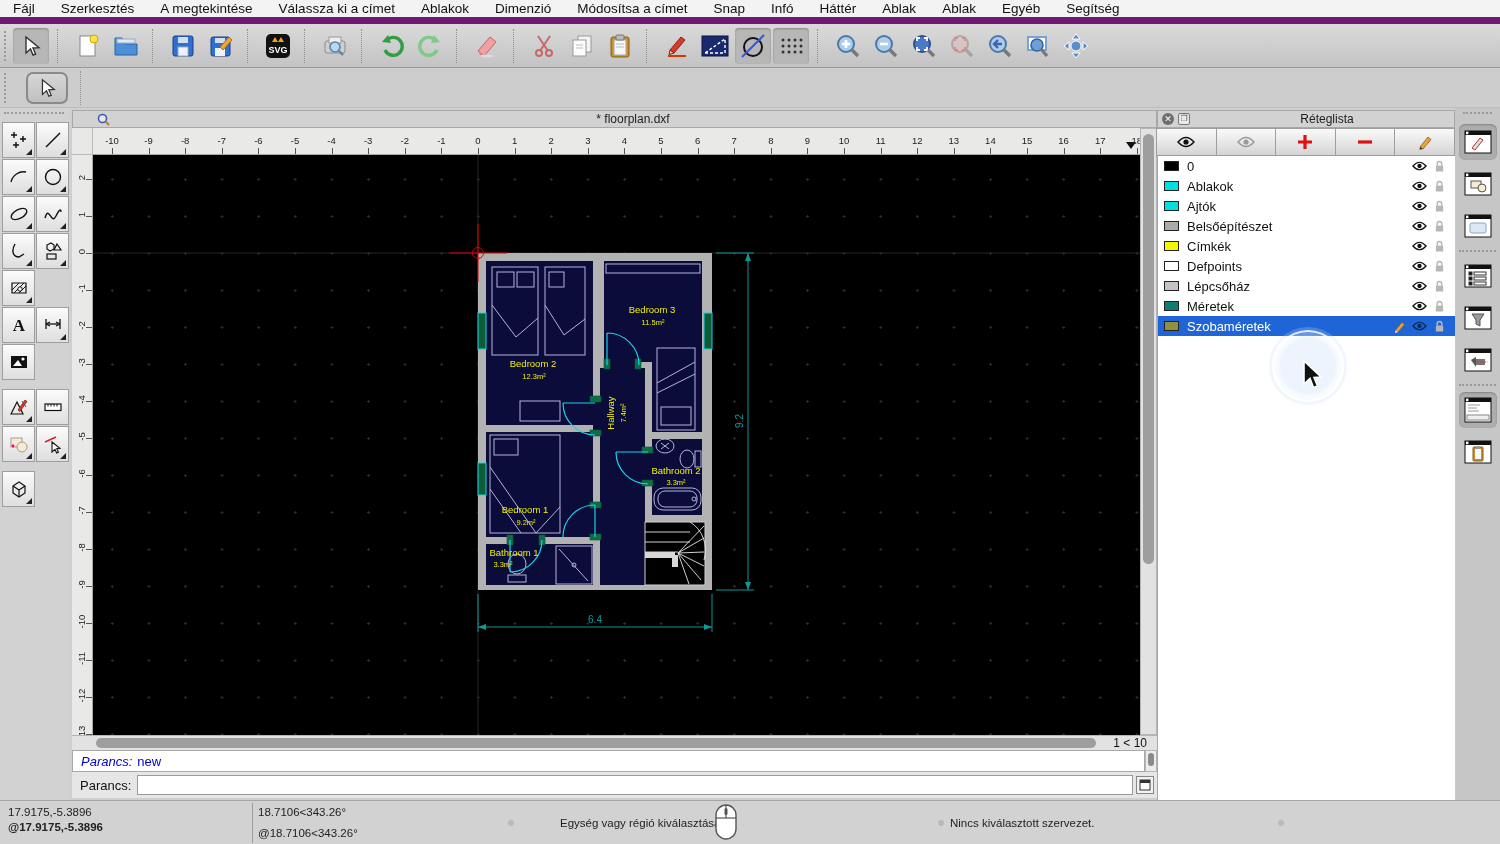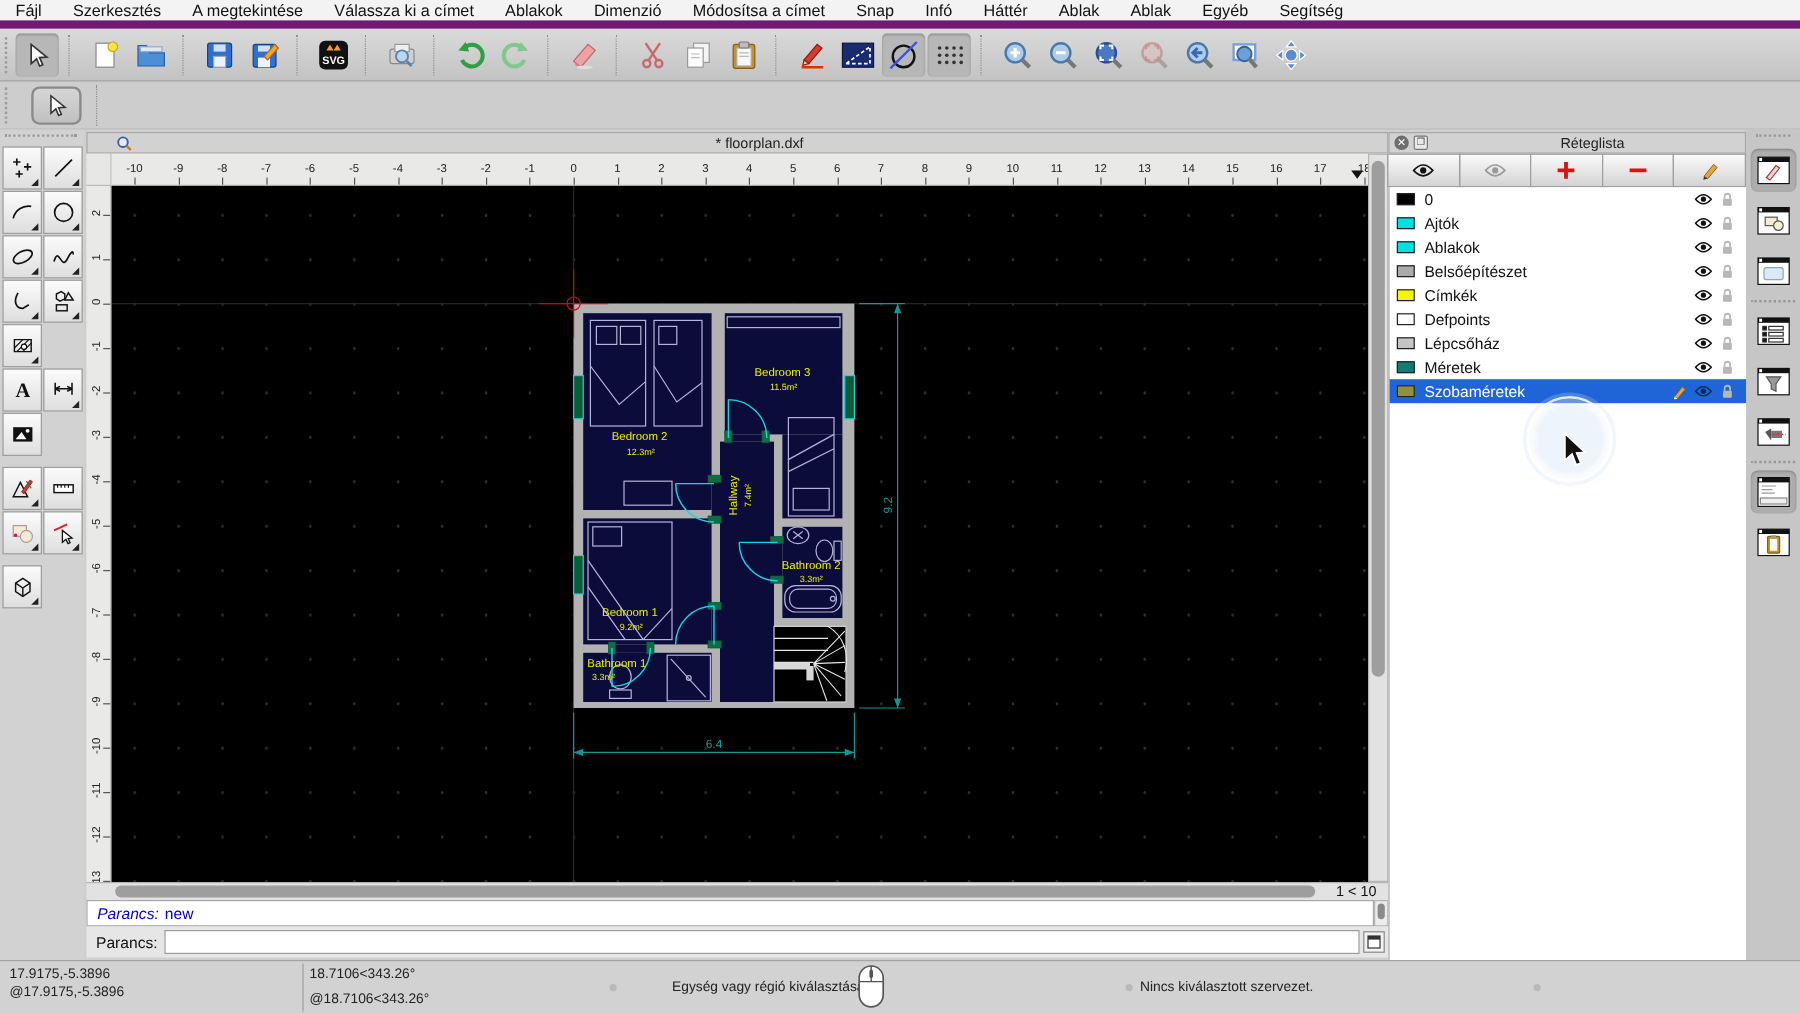--- a/index.html
+++ b/index.html
@@ -807,37 +807,37 @@
       </span>
       <span class="layer-ico">
         <svg width="11" height="13" viewBox="0 0 12 14">
           <path d="M3.5,6 V4 a2.5,2.5 0 0 1 5,0 V6" stroke="#b7b7b7" fill="none" stroke-width="1.6"></path>
           <rect x="2" y="6" width="8" height="6.5" rx="1" fill="#b7b7b7"></rect>
         </svg>
       </span>
     </div>
     <div class="layer-row">
       <span class="layer-swatch" style="background: rgb(0, 224, 224);"></span>
-      <span class="layer-name">Ajtók</span>
+      <span class="layer-name">Ablakok</span>
       <span class="layer-ico">
         <svg width="15" height="10" viewBox="0 0 16 10">
           <path d="M1,5 Q8,-3 15,5 Q8,13 1,5 Z" fill="none" stroke="#111" stroke-width="1.3"></path>
           <circle cx="8" cy="5" r="2.3" fill="#111"></circle>
         </svg>
       </span>
       <span class="layer-ico">
         <svg width="11" height="13" viewBox="0 0 12 14">
           <path d="M3.5,6 V4 a2.5,2.5 0 0 1 5,0 V6" stroke="#b7b7b7" fill="none" stroke-width="1.6"></path>
           <rect x="2" y="6" width="8" height="6.5" rx="1" fill="#b7b7b7"></rect>
         </svg>
       </span>
     </div>
     <div class="layer-row">
       <span class="layer-swatch" style="background: rgb(0, 224, 224);"></span>
-      <span class="layer-name">Ablakok</span>
+      <span class="layer-name">Ajtók</span>
       <span class="layer-ico">
         <svg width="15" height="10" viewBox="0 0 16 10">
           <path d="M1,5 Q8,-3 15,5 Q8,13 1,5 Z" fill="none" stroke="#111" stroke-width="1.3"></path>
           <circle cx="8" cy="5" r="2.3" fill="#111"></circle>
         </svg>
       </span>
       <span class="layer-ico">
         <svg width="11" height="13" viewBox="0 0 12 14">
           <path d="M3.5,6 V4 a2.5,2.5 0 0 1 5,0 V6" stroke="#b7b7b7" fill="none" stroke-width="1.6"></path>
           <rect x="2" y="6" width="8" height="6.5" rx="1" fill="#b7b7b7"></rect>
@@ -1030,21 +1030,21 @@
         <rect x="2" y="1.6" width="2.4" height="2.6" fill="#fff"></rect>
         <rect x="9" y="7" width="10" height="14" rx="1" fill="#c8912f" stroke="#8a5f14"></rect>
         <rect x="11" y="9" width="6" height="10" fill="#f7f7f7"></rect>
         <rect x="12" y="6" width="4" height="3" fill="#999"></rect>
       </svg>
   </div>
 </div>
 
 <div id="statusbar">
   <div class="abs" style="left:8px; top:5px;">17.9175,-5.3896</div>
-  <div class="abs" style="left:8px; top:20px;">@17.9175,-5.3896</div>
+  <div class="abs" style="left:8px; top:20px;font-weight:bold;">@17.9175,-5.3896</div>
   <div class="sep"></div>
   <div class="abs" style="left:258px; top:5px;">18.7106&lt;343.26°</div>
   <div class="abs" style="left:258px; top:26px;">@18.7106&lt;343.26°</div>
   <div class="sdot" style="left:508px; top:19px;"></div>
   <div class="abs" style="left:560px; top:16px;">Egység vagy régió kiválasztása</div>
   <svg class="abs" style="left:714px; top:3px;" width="24" height="36" viewBox="0 0 24 36">
     <rect x="2" y="1" width="20" height="34" rx="10" fill="#fff" stroke="#555" stroke-width="1.4"></rect>
     <line x1="2" y1="14" x2="22" y2="14" stroke="#555" stroke-width="1.2"></line>
     <line x1="12" y1="1" x2="12" y2="14" stroke="#555" stroke-width="1.2"></line>
     <rect x="10.5" y="4" width="3" height="7" rx="1.5" fill="#555"></rect>

